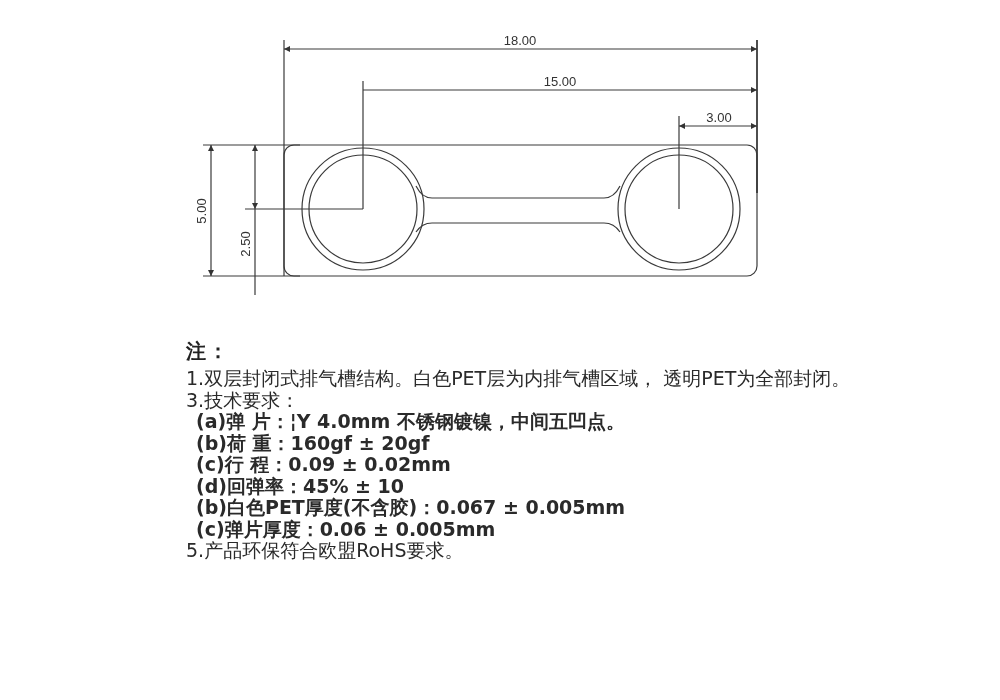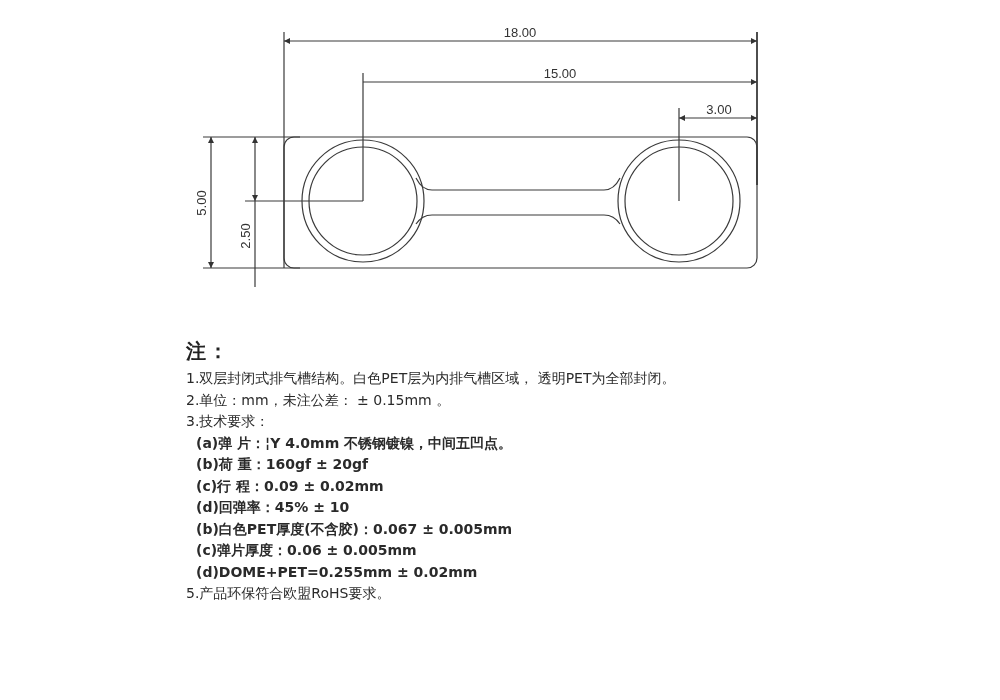--- a/index.html
+++ b/index.html
@@ -1,23 +1,23 @@
 <!DOCTYPE html>
 <html><head>
 <meta charset="utf-8">
 <style>
   html, body { margin: 0; padding: 0; background: #ffffff; }
   body { width: 1000px; height: 700px; position: relative; overflow: hidden;
          font-family: "DejaVu Sans", "Liberation Sans", sans-serif; color: #2a2a2a; }
-  #drawing { position: absolute; left: 0; top: 0; width: 1000px; height: 320px; }
+  #drawing { position: absolute; left: 0; top: 8px; width: 1000px; height: 320px; }
   #drawing svg { display: block; }
   .dim-text { font-family: "Liberation Sans", "DejaVu Sans", sans-serif; font-size: 13px; fill: #333; }
   .notes { position: absolute; left: 186px; top: 334px; width: 760px; }
   .notes-title { font-size: 20px; font-weight: bold; color: #222; height: 34px; line-height: 34px; letter-spacing: 2px; }
-  .note-line { font-size: 14px; line-height: 21.5px; height: 21.5px; white-space: nowrap; color: #2a2a2a; }
+  .note-line { font-size: 19px; line-height: 21.5px; height: 21.5px; white-space: nowrap; color: #2a2a2a; }
   .note-line.sub { padding-left: 10px; font-weight: bold; }
 </style>
 </head>
 <body>
 
 <div id="drawing">
   <svg width="1000" height="320" viewBox="0 0 1000 320" xmlns="http://www.w3.org/2000/svg">
     <defs>
       <marker id="arr" viewBox="0 0 10 10" refX="10" refY="5" markerWidth="8" markerHeight="5" orient="auto-start-reverse">
         <path d="M0,0 L10,5 L0,10 z" fill="#333"></path>
@@ -68,23 +68,21 @@
     <text class="dim-text" x="560" y="78" text-anchor="middle">15.00</text>
     <text class="dim-text" x="719" y="114" text-anchor="middle">3.00</text>
     <text class="dim-text" x="0" y="0" text-anchor="middle" transform="translate(206,203) rotate(-90)">5.00</text>
     <text class="dim-text" x="0" y="0" text-anchor="middle" transform="translate(250,236) rotate(-90)">2.50</text>
   </svg>
 </div>
 
 <div class="notes">
   <div class="notes-title">注：</div>
   <div class="note-line">1.双层封闭式排气槽结构。白色PET层为内排气槽区域， 透明PET为全部封闭。</div>
-  <div class="note-line">2.单位：mm，未注公差：  ± 0.15mm  。</div>
   <div class="note-line">3.技术要求：</div>
   <div class="note-line sub">(a)弹  片：¦Y 4.0mm 不锈钢镀镍，中间五凹点。</div>
   <div class="note-line sub">(b)荷  重：160gf ± 20gf</div>
   <div class="note-line sub">(c)行  程：0.09 ± 0.02mm</div>
   <div class="note-line sub">(d)回弹率：45% ± 10</div>
   <div class="note-line sub">(b)白色PET厚度(不含胶)：0.067 ± 0.005mm</div>
   <div class="note-line sub">(c)弹片厚度：0.06 ± 0.005mm</div>
-  <div class="note-line sub">(d)DOME+PET=0.255mm ± 0.02mm</div>
   <div class="note-line">5.产品环保符合欧盟RoHS要求。</div>
 </div>
 
 </body></html>

